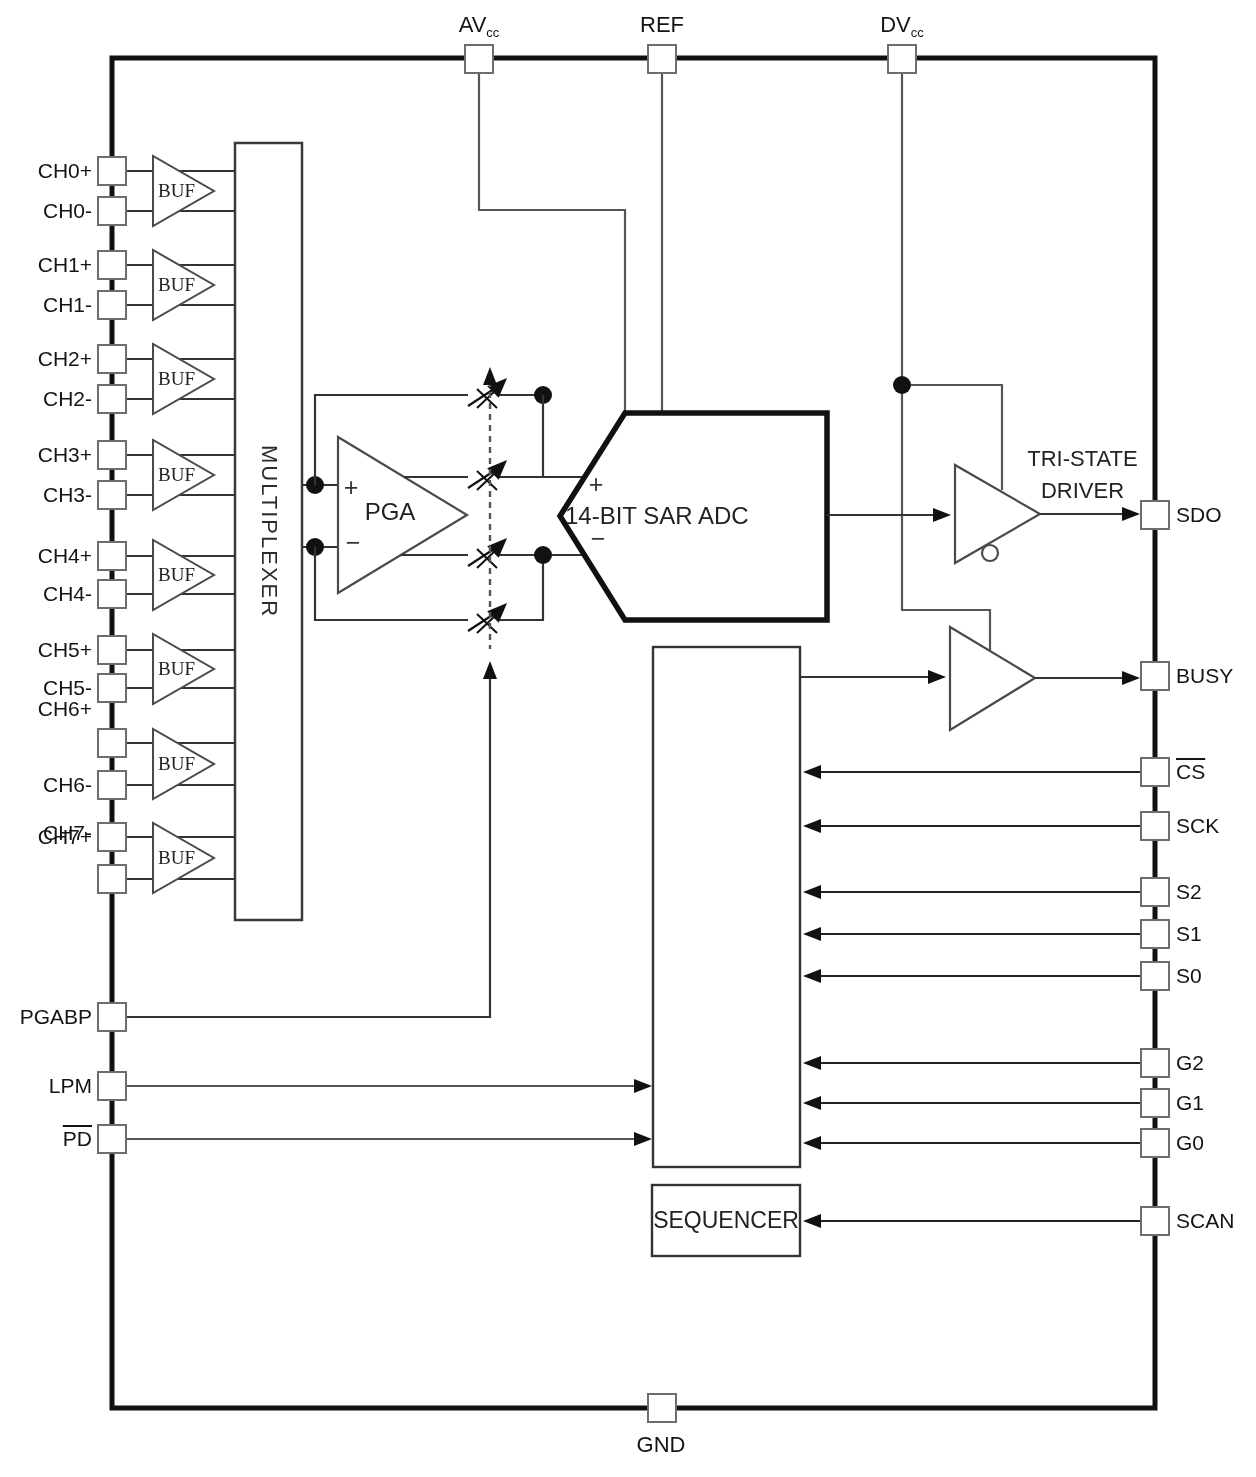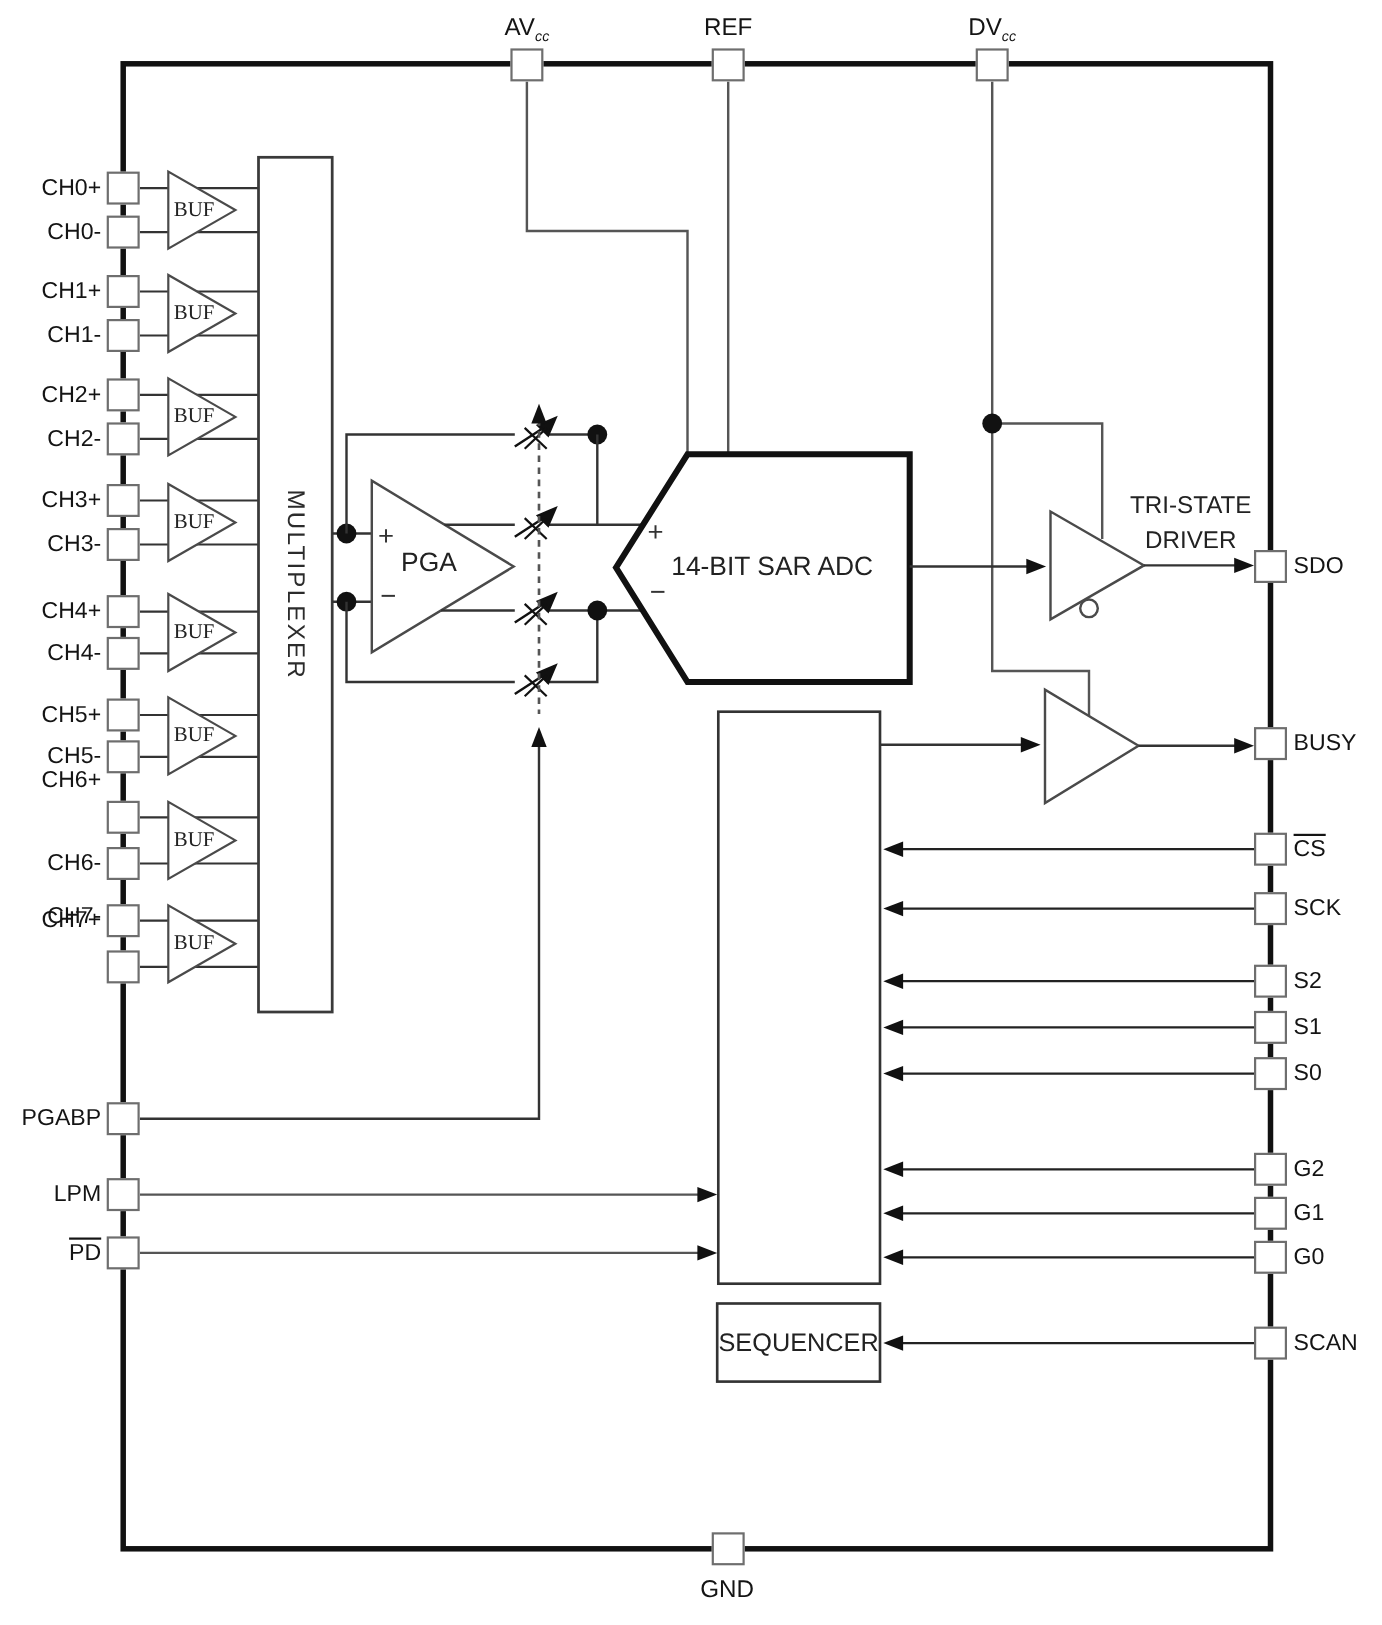--- a/index.html
+++ b/index.html
@@ -9,21 +9,21 @@
   }
   #wires{position:absolute;left:0;top:0;z-index:1;}
   .pin{
     position:absolute;width:30px;height:30px;box-sizing:border-box;
     background:#ffffff;border:2.5px solid #6e6e6e;z-index:3;
   }
   .lbl{position:absolute;z-index:4;font-size:21px;white-space:nowrap;color:#141414;}
   .left-lbl{left:2px;width:90px;text-align:right;height:28px;line-height:28px;}
   .right-lbl{left:1176px;width:100px;text-align:left;height:28px;line-height:28px;}
   .top-lbl{width:120px;text-align:center;height:30px;line-height:30px;font-size:22px;}
-  .sub{font-size:13px;position:relative;top:5px;font-style:italic;}
+  .sub{font-size:13px;position:relative;top:5px;}
   .ovl{text-decoration:overline;}
   .blocktext{position:absolute;z-index:2;color:#222;}
   .buf-lbl{left-margin:0;font-size:19px;width:50px;height:24px;line-height:24px;text-align:left;font-family:Liberation Serif, serif;}
   .mux-lbl{
     left:235px;top:143px;width:67px;height:777px;display:flex;align-items:center;justify-content:center;
     writing-mode:vertical-rl;font-size:22px;letter-spacing:2px;color:#2b2b2b;
   }
   .center{display:flex;align-items:center;justify-content:center;}
   .mark{position:absolute;z-index:2;font-size:25px;color:#333;width:26px;height:26px;line-height:26px;text-align:center;}
   .twoline{text-align:center;}
@@ -179,21 +179,21 @@
   <div class="blocktext buf-lbl" style="left:158px;top:657px">BUF</div>
   <div class="blocktext buf-lbl" style="left:158px;top:752px">BUF</div>
   <div class="blocktext buf-lbl" style="left:158px;top:846px">BUF</div>
 
   <div class="mark" style="left:338px;top:474px">+</div>
   <div class="mark" style="left:340px;top:529px">−</div>
   <div class="blocktext" style="left:350px;top:496px;width:80px;height:32px;line-height:32px;text-align:center;font-size:24px">PGA</div>
 
   <div class="mark" style="left:583px;top:471px">+</div>
   <div class="mark" style="left:585px;top:525px">−</div>
-  <div class="blocktext" style="left:577px;top:500px;width:250px;height:32px;line-height:32px;text-align:center;font-size:24px">14-BIT SAR ADC</div>
+  <div class="blocktext" style="left:565px;top:500px;width:250px;height:32px;line-height:32px;text-align:left;font-size:24px">14-BIT SAR ADC</div>
 
   <div class="blocktext twoline" style="left:1010px;top:443px;width:145px;font-size:22px;line-height:32px">
     <div>TRI-STATE</div>
     <div>DRIVER</div>
   </div>
 
 
   <div class="blocktext center" style="left:652px;top:1185px;width:148px;height:71px;font-size:23px">SEQUENCER</div>
 
   <div class="pin" style="left:464px;top:44px"></div>

